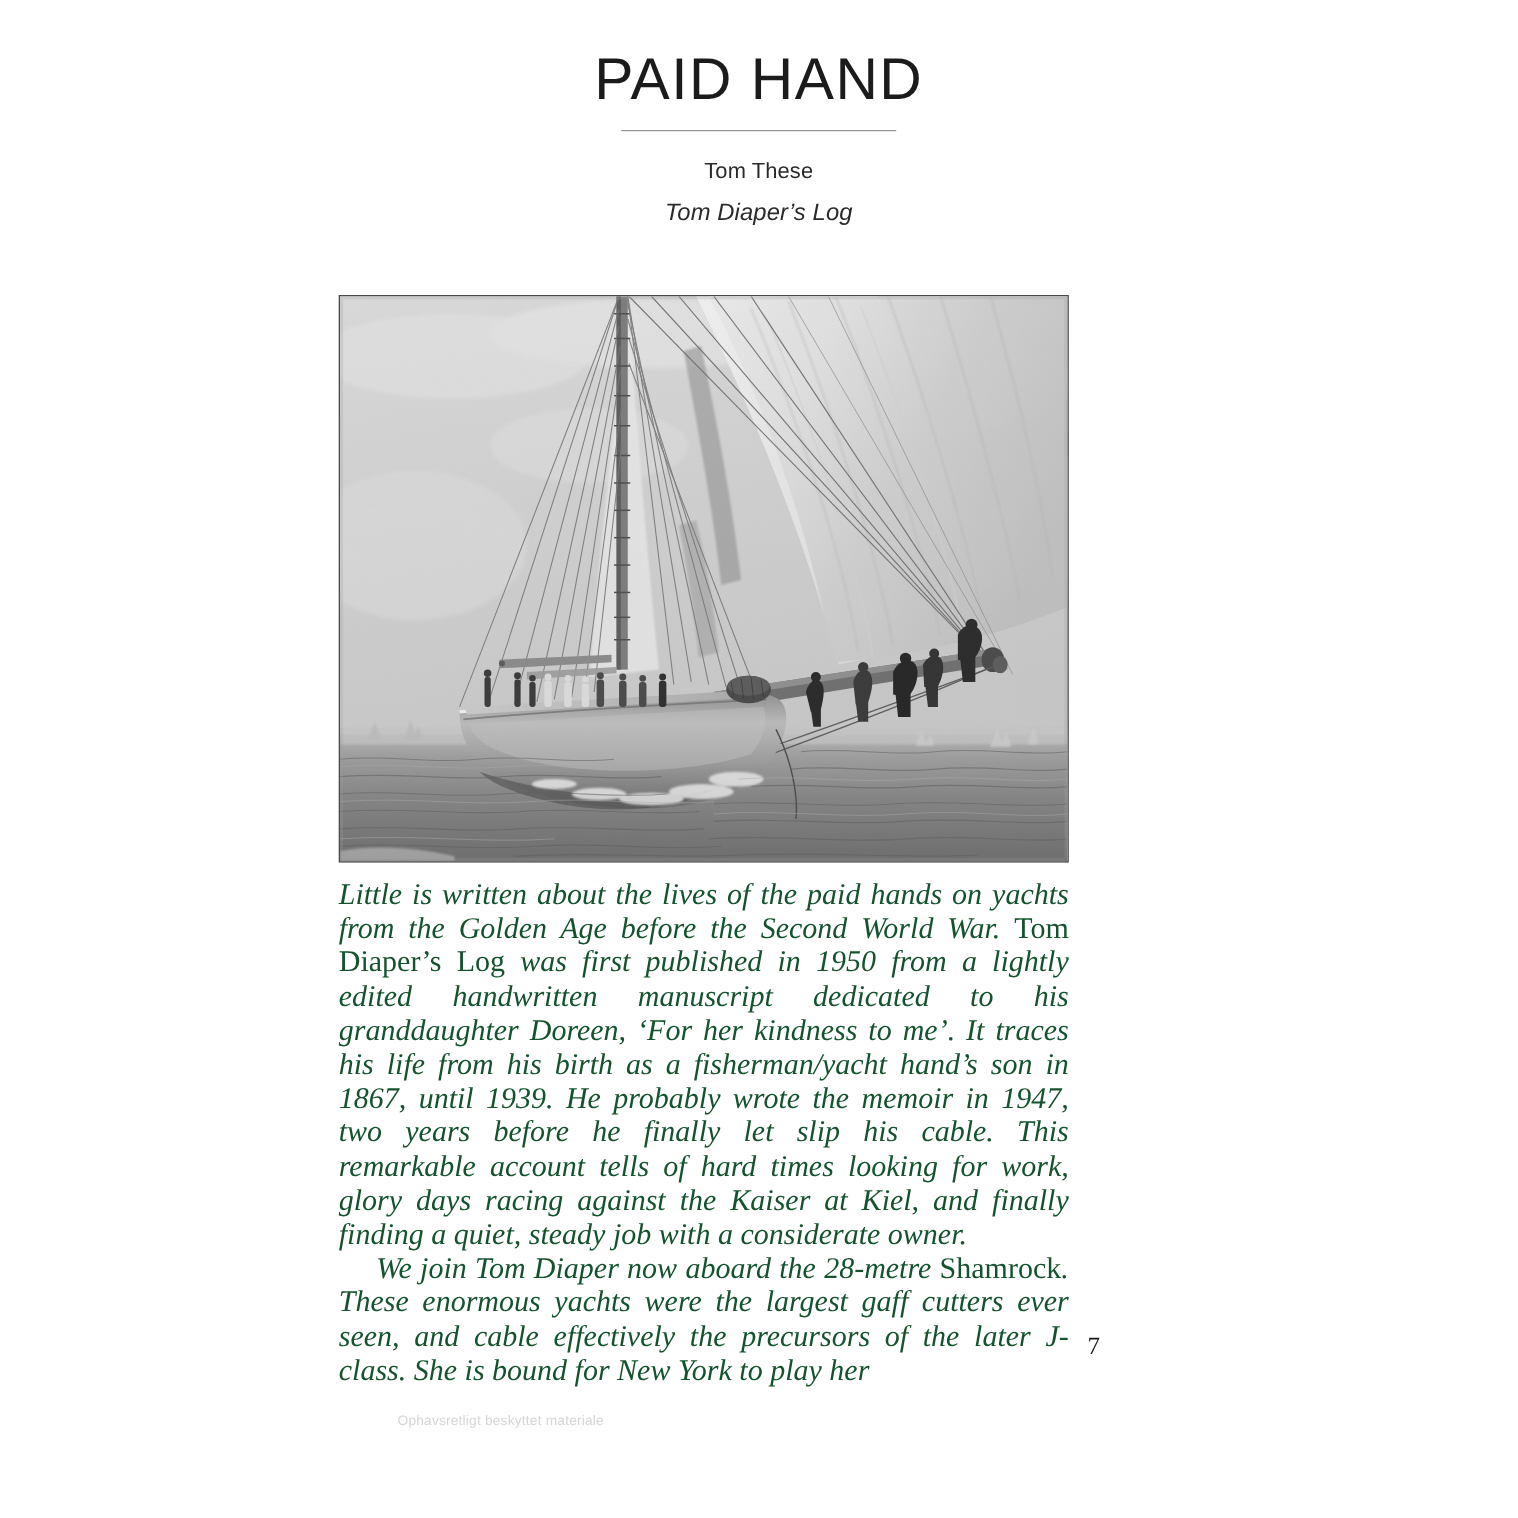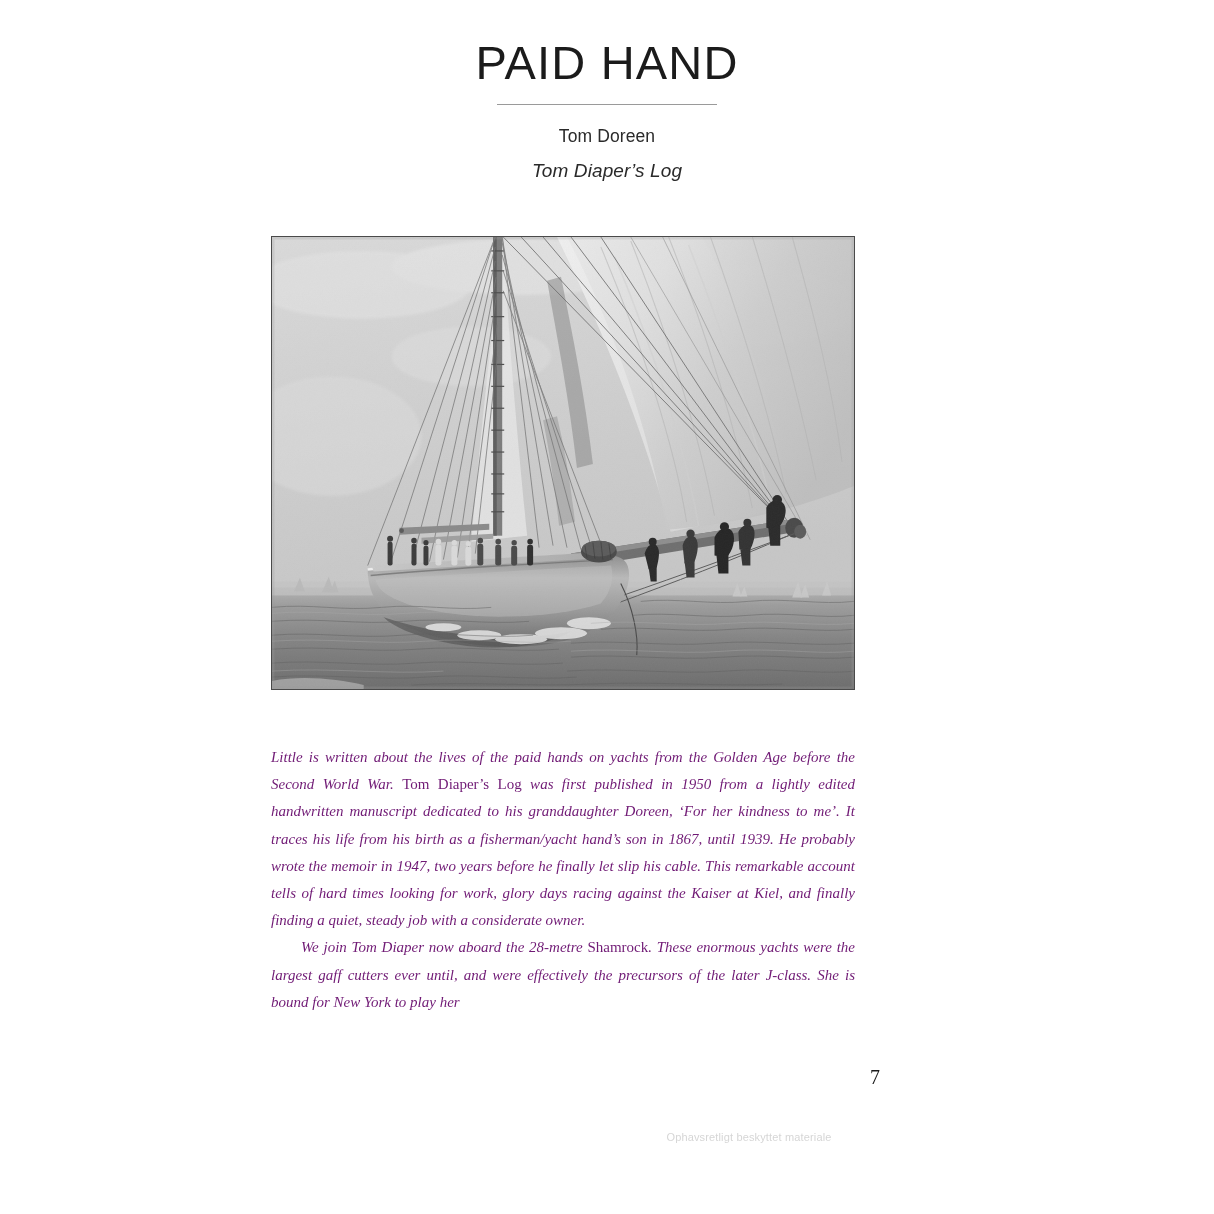--- a/index.html
+++ b/index.html
@@ -87,26 +87,26 @@
   .photo-frame svg {
     display: block;
     width: 100%;
     height: 100%;
   }
 
   
   .body-text {
     position: absolute;
     left: 271px;
-    top: 744px;
+    top: 703px;
     width: 584px;
     font-family: "Liberation Serif", serif;
-    font-size: 15px;
+    font-size: 24px;
     line-height: 27.2px;
-    color: #701a75;
+    color: #14532d;
     text-align: justify;
     font-style: italic;
   }
   .body-text p {
     margin: 0;
     padding: 0;
     text-align: justify;
     text-justify: inter-word;
   }
   .body-text p.indent {
@@ -125,38 +125,37 @@
     text-align: right;
     font-family: "Liberation Serif", serif;
     font-size: 20px;
     color: #1a1a1a;
   }
   .watermark {
     position: absolute;
     left: 0;
     top: 1131px;
     width: 1180px;
-    text-align: center;
     padding-left: 318px;
     box-sizing: border-box;
     font-family: "Liberation Sans", sans-serif;
     font-size: 11px;
     letter-spacing: 0.15px;
     color: #d6d6d6;
   }
 </style>
 </head>
 <body>
 
 <div class="page">
 
   <div class="header">
     <h1 class="title">PAID HAND</h1>
     <div class="title-rule"></div>
-    <div class="byline">Tom Doreen</div>
+    <div class="byline">Tom These</div>
     <div class="source-title">Tom Diaper’s Log</div>
   </div>
 
   <div class="photo-frame">
     <svg viewBox="0 0 584 454" preserveAspectRatio="none">
       <defs>
         <linearGradient id="skyGrad" x1="0" y1="0" x2="0.25" y2="1">
           <stop offset="0%" stop-color="#d9d9d9"></stop>
           <stop offset="35%" stop-color="#d2d2d2"></stop>
           <stop offset="70%" stop-color="#cbcbcb"></stop>
@@ -448,19 +447,19 @@
       <path d="M0 446 C30 440 66 444 92 450 L92 454 L0 454 Z" fill="#cfcfcf" opacity="0.5" filter="url(#soft)"></path>
 
       <rect x="0" y="0" width="584" height="454" filter="url(#grain)" opacity="0.35"></rect>
 
       <rect x="0" y="0" width="584" height="454" fill="none" stroke="#9a9a9a" stroke-width="5" opacity="0.25"></rect>
     </svg>
   </div>
 
   <div class="body-text">
     <p><span>Little is written about the lives of the paid hands on yachts from the Golden Age before the Second World War. </span><span class="roman">Tom Diaper’s Log</span><span> was first published in 1950 from a lightly edited handwritten manuscript dedicated to his granddaughter Doreen, ‘For her kindness to me’. It traces his life from his birth as a fisherman/yacht hand’s son in 1867, until 1939. He probably wrote the memoir in 1947, two years before he finally let slip his cable. This remarkable account tells of hard times looking for work, glory days racing against the Kaiser at Kiel, and finally finding a quiet, steady job with a considerate owner.</span></p>
-    <p class="indent"><span>We join Tom Diaper now aboard the 28-metre </span><span class="roman">Shamrock</span><span>. These enormous yachts were the largest gaff cutters ever until, and were effectively the precursors of the later J-class. She is bound for New York to play her</span></p>
+    <p class="indent"><span>We join Tom Diaper now aboard the 28-metre </span><span class="roman">Shamrock</span><span>. These enormous yachts were the largest gaff cutters ever seen, and cable effectively the precursors of the later J-class. She is bound for New York to play her</span></p>
   </div>
 
   <div class="page-number">7</div>
   <div class="watermark">Ophavsretligt beskyttet materiale</div>
 
 </div>
 
 </body></html>

